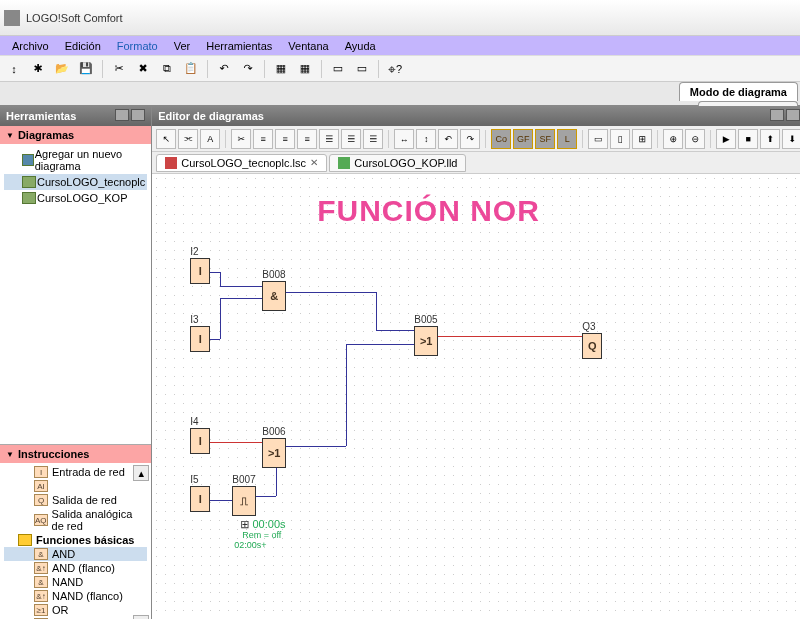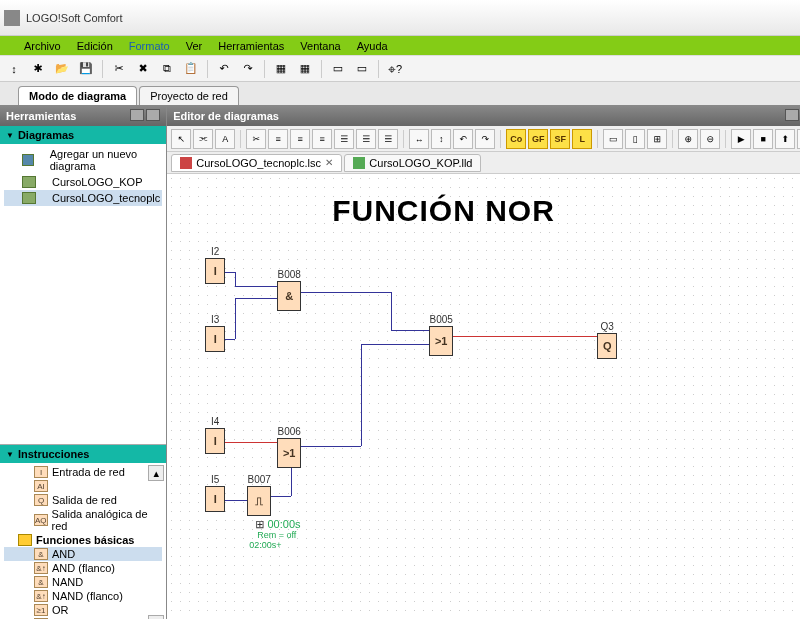--- a/index.html
+++ b/index.html
@@ -1,60 +1,60 @@
 <!DOCTYPE html>
 <html><head>
 <meta charset="utf-8">
 <style>
 * { margin: 0; padding: 0; box-sizing: border-box; font-family: Tahoma, Arial, sans-serif; font-size: 11px; }
 body { background: #f0f0f0; width: 800px; height: 619px; overflow: hidden; }
 .titlebar { background: linear-gradient(#fff,#e8e8e8); height: 36px; display: flex; align-items: center; padding: 0 4px; border-bottom: 1px solid #ccc; }
 .titlebar .appicon { width: 16px; height: 16px; background: #888; margin-right: 6px; display:inline-block; }
 .titlebar .title { color: #333; }
-.menubar { background: #84cc16; height: 20px; display: flex; align-items: center; padding: 0 16px; border-bottom: 1px solid #ddd; }
+.menubar { background: #c4b5fd; height: 20px; display: flex; align-items: center; padding: 0 4px; border-bottom: 1px solid #ddd; }
 .menubar span { padding: 2px 8px; cursor: default; }
 .menubar span.sel { color: #1a5fb4; }
 .toolbar1 { background: #f4f4f4; height: 26px; display: flex; align-items: center; padding: 0 4px; border-bottom: 1px solid #ccc; gap: 4px; }
 .tool-btn { width: 20px; height: 20px; border: 1px solid transparent; display: inline-flex; align-items: center; justify-content: center; cursor: pointer; }
 .tool-sep { width: 1px; height: 18px; background: #ccc; margin: 0 2px; }
-.tabs-main { background: #e8e8e8; height: 24px; display: flex; align-items: flex-end; padding-left: 18px; border-bottom: 1px solid #888; }
+.tabs-main { background: #e8e8e8; height: 24px; display: flex; align-items: flex-end; padding-left: 18px; border-bottom: 1px solid #888; flex-direction: column; }
 .tab { padding: 3px 10px; background: #f4f4f4; border: 1px solid #999; border-bottom: none; border-radius: 4px 4px 0 0; margin-right: 2px; cursor: pointer; }
 .tab.active { background: #fff; font-weight: bold; }
 .main { display: flex; height: 527px; }
 .left { width: 278px; background: #fff; border-right: 1px solid #888; display: flex; flex-direction: column; }
 .panel-header { background: linear-gradient(#888,#666); color: #fff; padding: 3px 6px; font-weight: bold; display: flex; justify-content: space-between; align-items: center; }
 .panel-header .ctrls span { display:inline-block; width:14px; height:12px; background:#aaa; margin-left:2px; border:1px solid #555; cursor:pointer;}
-.subheader { background: #14b8a6; padding: 3px 6px; font-weight: bold; display:flex; align-items:center; }
+.subheader { background: #fca5a5; padding: 3px 6px; font-weight: bold; display:flex; align-items:center; }
 .subheader::before { content: "▼"; font-size: 8px; margin-right: 4px; }
 .tree { flex: 1; overflow: auto; padding: 2px 4px; background:#fff; }
-.tree .item { padding: 2px 2px 2px 18px; display: flex; align-items: center; gap: 16px; cursor: pointer; }
+.tree .item { padding: 2px 2px 2px 18px; display: flex; align-items: center; gap: 1px; cursor: pointer; }
 .tree .item.sel { background: #cde; }
 .tree .ticon { width:14px; height:12px; display:inline-block; background:#8a6; border:1px solid #573; }
 .instr-panel { border-top: 1px solid #aaa; }
 .instr-tree { max-height: 170px; overflow:auto; padding:2px 4px; position:relative;}
 .instr-tree .row { padding: 1px 2px 1px 30px; display:flex; align-items:center; gap:4px; cursor:pointer; position:relative;}
 .instr-tree .row.sel { background:#cde; color:#000; }
 .instr-tree .row .bx { width:14px; height:12px; background:#fdb; border:1px solid #a85; display:inline-flex; align-items:center; justify-content:center; font-size:8px; color:#543;}
 .instr-tree .grp { padding:1px 2px 1px 14px; font-weight:bold; display:flex; align-items:center; gap:4px; }
 .instr-tree .grp .fold { width:14px; height:12px; background:#fc3; border:1px solid #a80; }
 .scroll-arrow { position:absolute; right:2px; width:16px; height:16px; background:#eee; border:1px solid #aaa; display:flex; align-items:center; justify-content:center; cursor:pointer;}
 .right { flex: 1; display: flex; flex-direction: column; background:#fff; }
 .toolbar2 { background:#f0f0f0; height:26px; border-bottom:1px solid #ccc; display:flex; align-items:center; padding:0 4px; gap:2px; flex-wrap:nowrap; overflow:hidden;}
 .toolbar2 .tb { width:20px; height:20px; border:1px solid #bbb; background:#f8f8f8; display:inline-flex; align-items:center; justify-content:center; font-size:9px; cursor:pointer;}
-.toolbar2 .tb.y { background:#fde047; border-color:#c90; font-weight:bold; color:#530;text-align:right;}
+.toolbar2 .tb.y { background:#a3a3a3; border-color:#c90; font-weight:normal; color:#530;text-align:right;}
 .toolbar2 .sep { width:1px; height:18px; background:#ccc; margin:0 3px;}
 .filetabs { background:#eee; height:22px; display:flex; align-items:center; padding-left:4px; border-bottom:1px solid #ccc;}
 .filetab { padding:2px 8px; border:1px solid #bbb; background:#f8f8f8; margin-right:2px; display:flex; align-items:center; gap:4px; cursor:pointer; border-radius:3px 3px 0 0;}
 .filetab.active { background:#fff; }
 .filetab .fi { width:12px; height:12px; background:#c44; display:inline-block;}
 .filetab .close { font-size:10px; color:#666; cursor:pointer;}
 .canvas { flex:1; position:relative; overflow:auto; background:#fff; }
 .dotgrid { position:absolute; top:0; left:0; right:0; bottom:0; background-image: radial-gradient(#ccc 0.6px, transparent 0.6px); background-size: 9px 9px;}
-.diagram-title { position:absolute; top:20px; left:165px; font-size:30px; font-weight:bold; color:#000000; letter-spacing:1px;}
-.block { position:absolute;text-align:center; }
+.diagram-title { position:absolute; top:20px; left:165px; font-size:30px; font-weight:bold; color:#ec4899; letter-spacing:1px;}
+.block { position:absolute; }
 .block .lbl { font-size:10px; color:#333; margin-bottom:1px;}
 .block .box { background:#fdb; border:1px solid #333; width:24px; height:30px; display:flex; align-items:center; justify-content:center; font-size:11px; font-weight:bold; color:#432;}
 .block .box.small { width:20px; height:26px;}
 .wire { position:absolute; background:#339; }
 .wire.red { background:#c33; }
 .wire.h { height:1px; }
 .wire.v { width:1px; }
 .annot { position:absolute; font-size:9px; color:#2a5;}
 </style>
 </head>
@@ -108,27 +108,27 @@
     <div class="panel-header">
       <span>Herramientas</span>
       <span class="ctrls"><span></span><span></span></span>
     </div>
     <div class="subheader">Diagramas</div>
     <div class="tree" style="flex:1;">
       <div class="item">
           <span class="ticon" style="background:#58a"></span>
           <span>Agregar un nuevo diagrama</span>
         </div>
+      <div class="item sel">
+          <span class="ticon"></span>
+          <span>CursoLOGO_tecnoplc</span>
+        </div>
       <div class="item">
           <span class="ticon"></span>
           <span>CursoLOGO_KOP</span>
-        </div>
-      <div class="item sel">
-          <span class="ticon"></span>
-          <span>CursoLOGO_tecnoplc</span>
         </div>
     </div>
 
     <div class="instr-panel">
       <div class="subheader">Instrucciones</div>
       <div class="instr-tree">
         <div class="scroll-arrow" style="top:2px">▴</div>
         <div class="row">
             <span class="bx">I</span>
             <span>Entrada de red</span>

